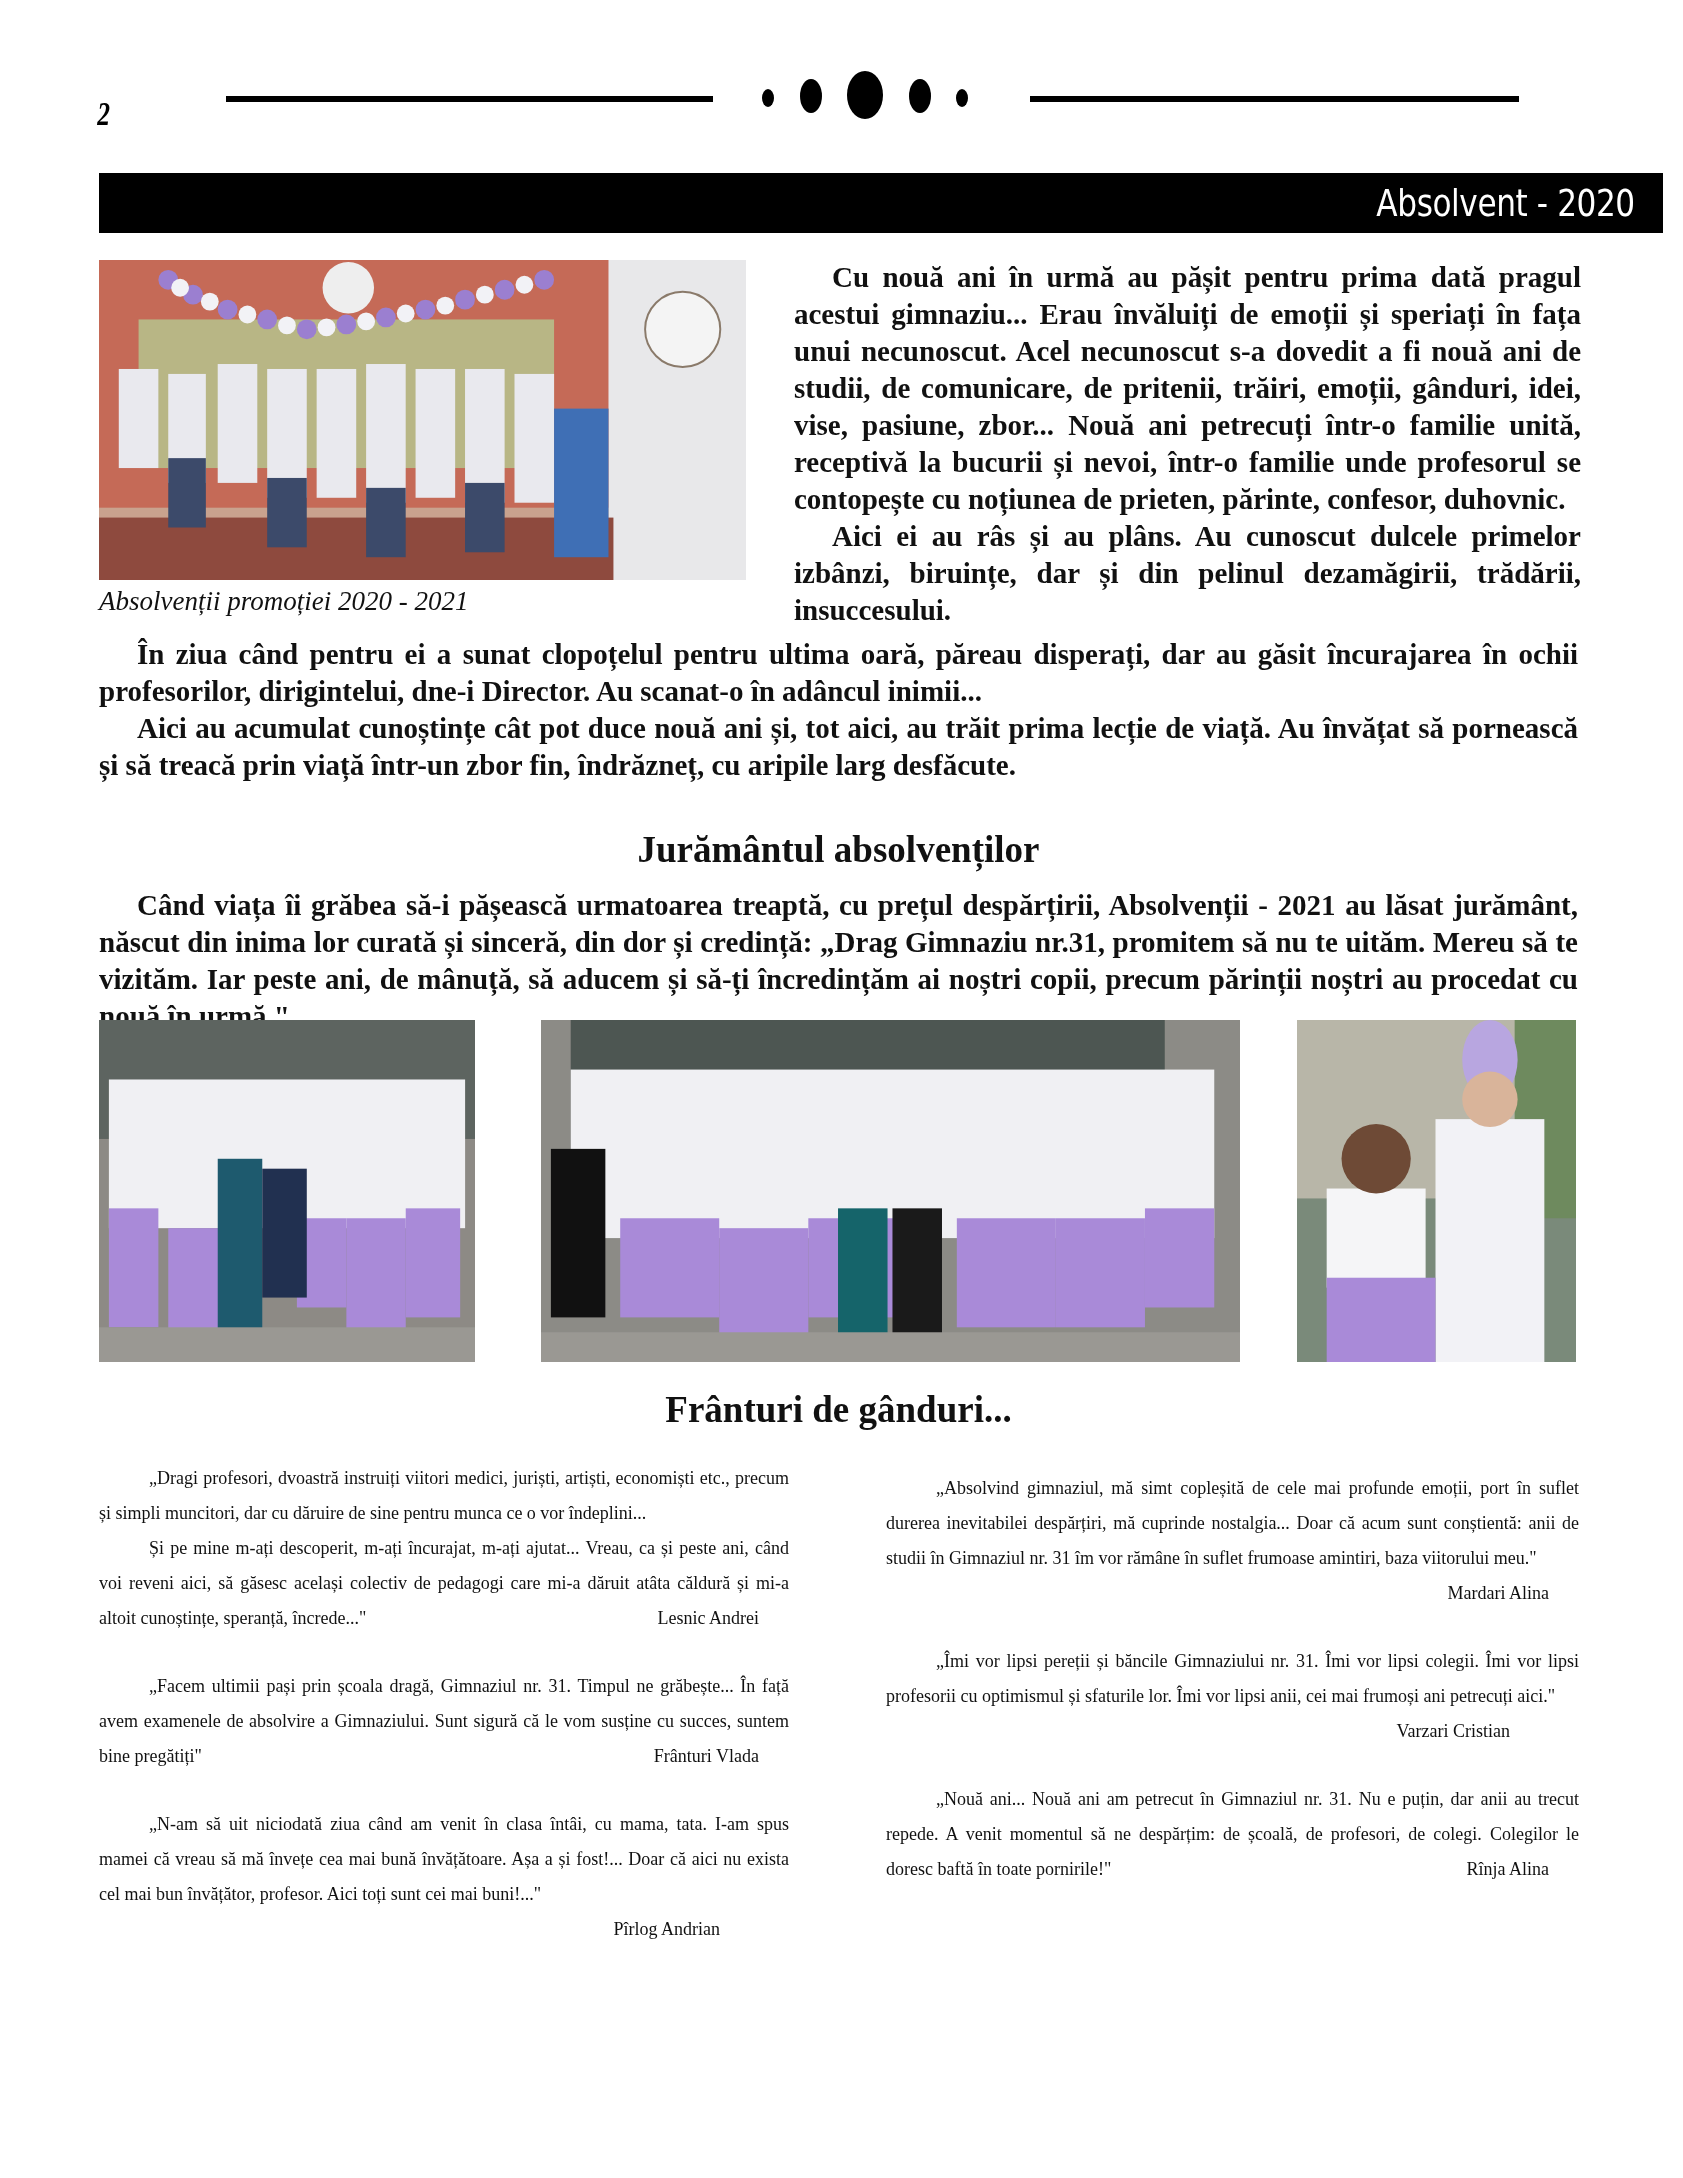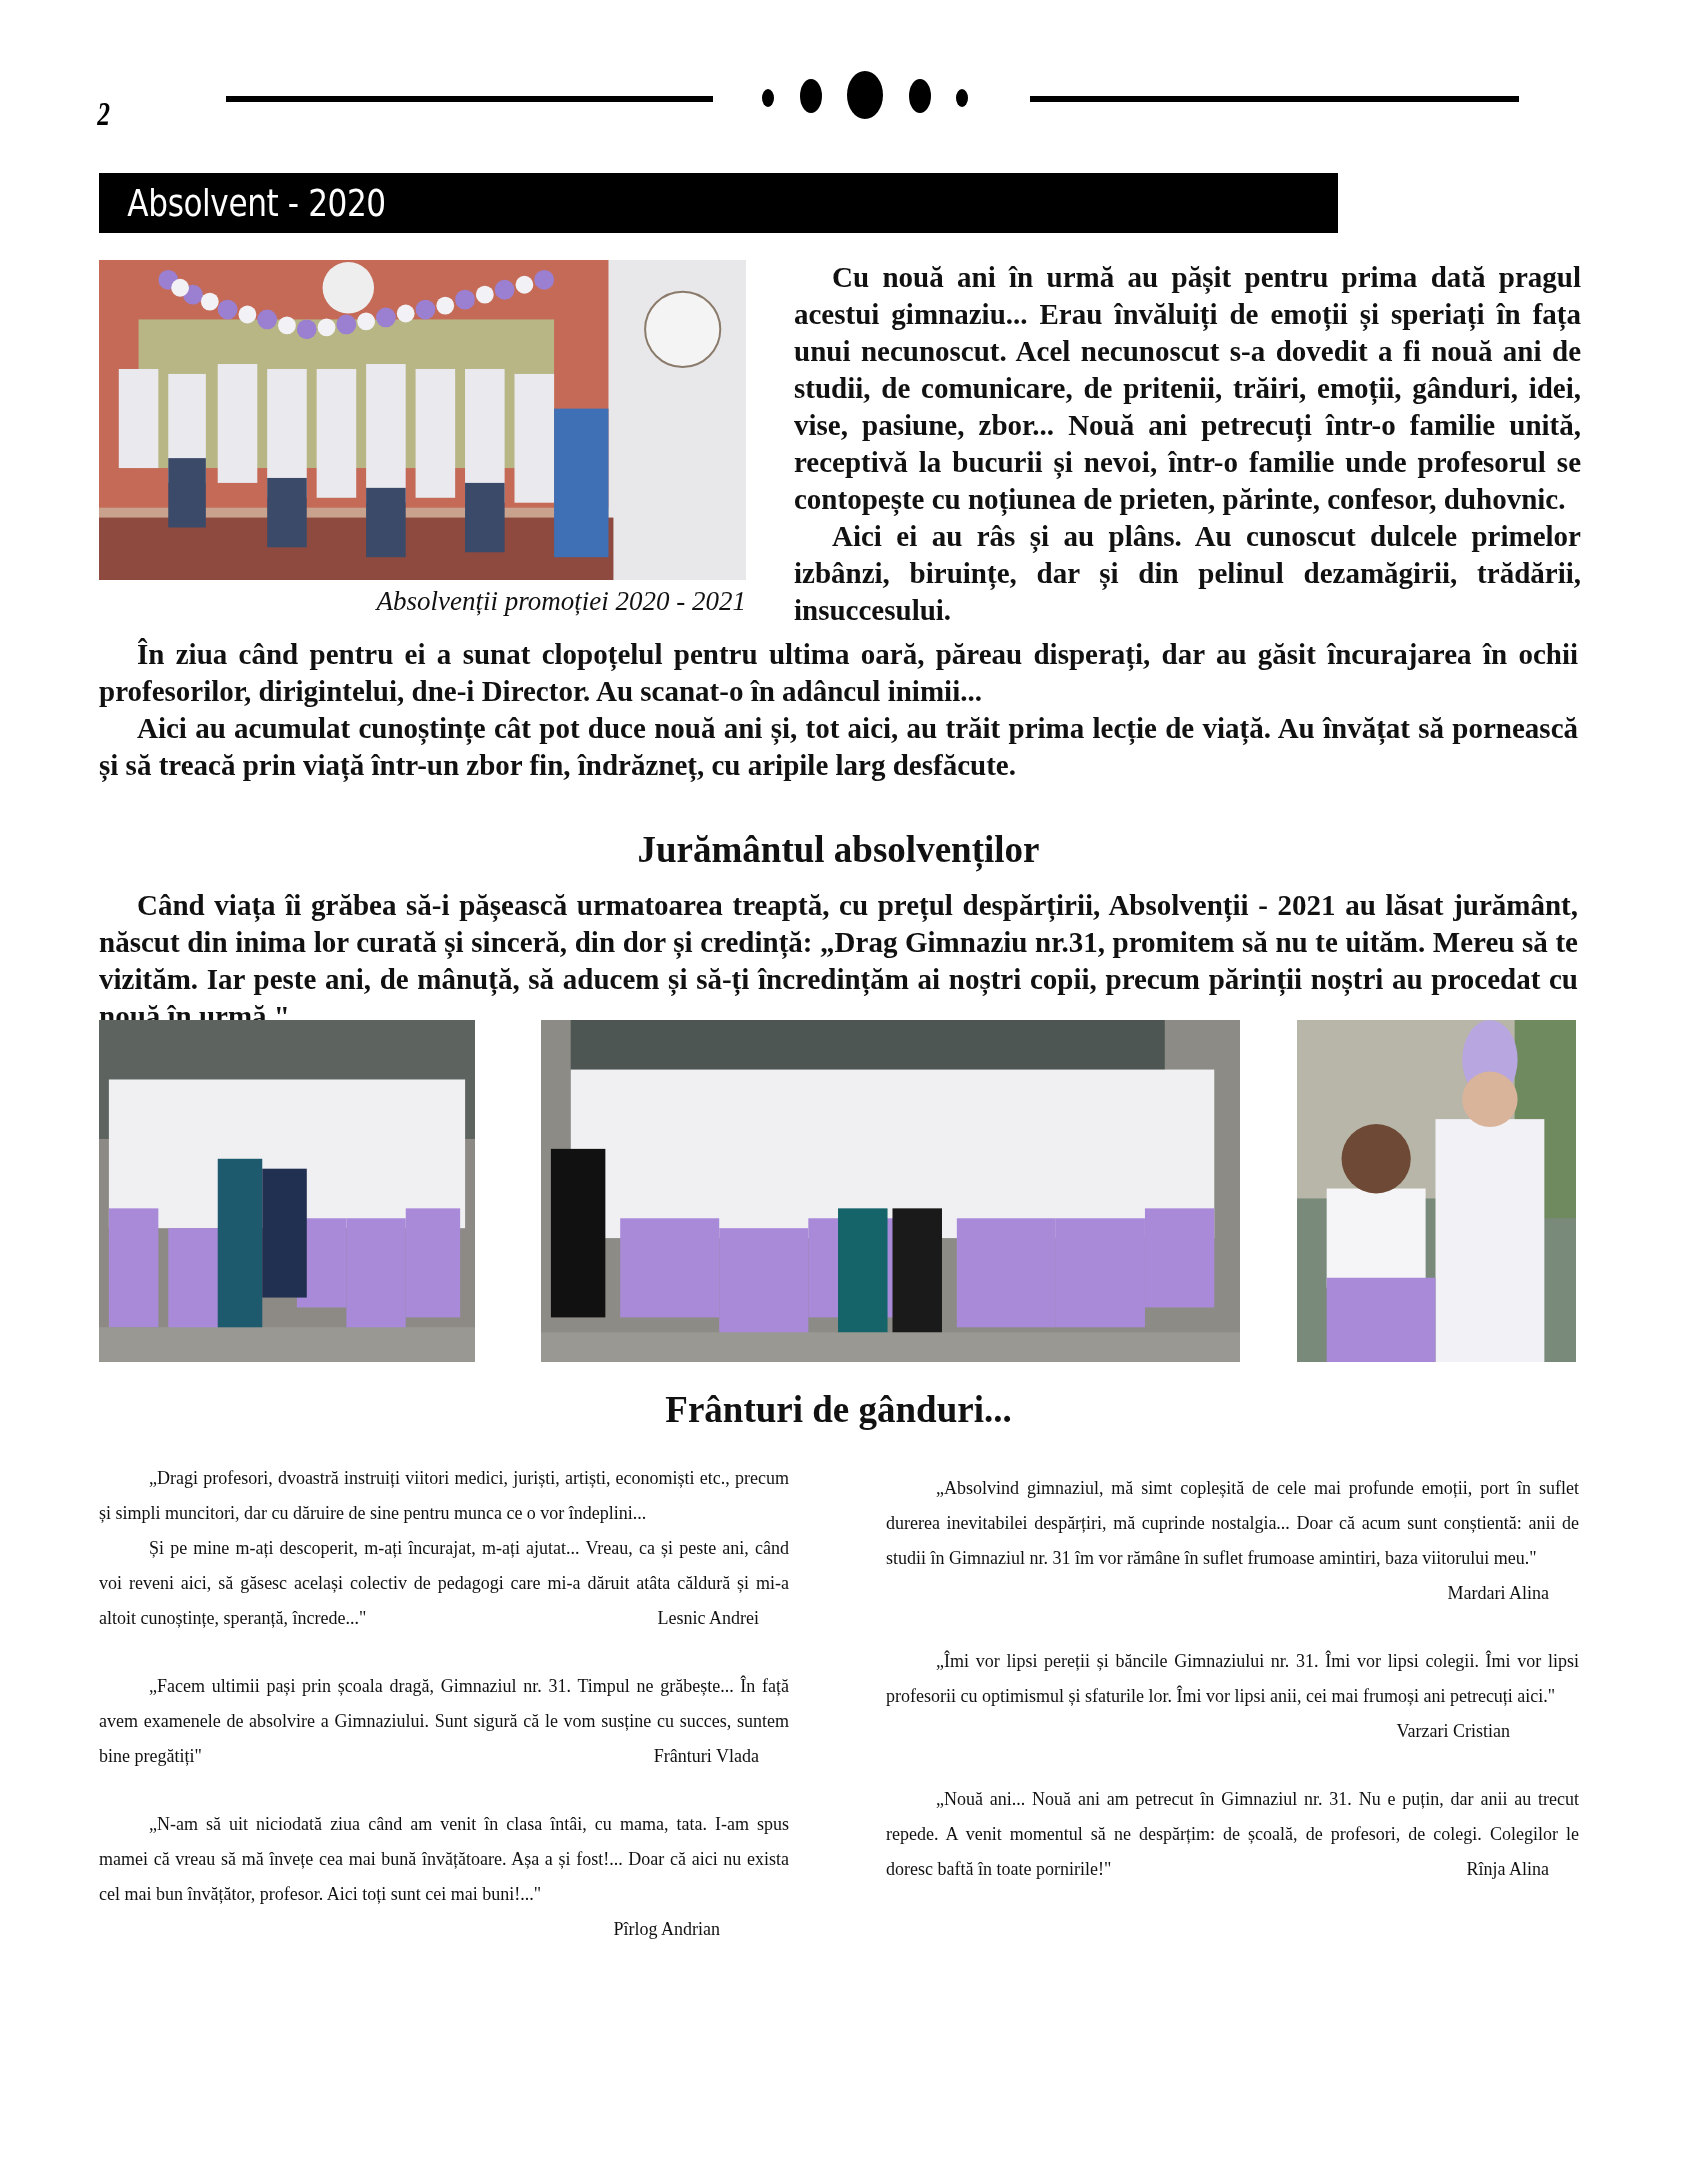--- a/index.html
+++ b/index.html
@@ -8,28 +8,28 @@
 
   
   .page-num { position: absolute; left: 95px; top: 95px; font-family: "Liberation Serif", serif; font-style: italic; font-weight: bold; font-size: 34px; transform: scaleX(0.75); color: #000; }
   .rule { position: absolute; top: 96px; height: 6px; background: #000; }
   .rule.left { left: 226px; width: 487px; }
   .rule.right { left: 1030px; width: 489px; }
   .ornament { position: absolute; left: 762px; top: 71px; width: 218px; height: 50px; }
   .ornament span { position: absolute; background: #000; border-radius: 50%; }
 
   
-  .title-bar { position: absolute; left: 99px; top: 173px; width: 1239px; height: 60px; background: #000; display: flex; align-items: center; justify-content: flex-start; }
+  .title-bar { position: absolute; left: 99px; top: 173px; width: 1564px; height: 60px; background: #000; display: flex; align-items: center; justify-content: flex-end; }
   .title-bar h1 { color: #fff; font-family: "DejaVu Sans", sans-serif; font-weight: normal; font-size: 38px; letter-spacing: -0.5px; transform: scaleX(0.82); }
 
   
   .photo { position: absolute; overflow: hidden; }
   .photo svg { width: 100%; height: 100%; display: block; }
   .top-photo { left: 99px; top: 260px; width: 647px; height: 320px; }
-  .caption { position: absolute; left: 99px; top: 586px; width: 647px; text-align: right; font-style: italic; font-size: 27px; }
+  .caption { position: absolute; left: 99px; top: 586px; width: 647px; text-align: left; font-style: italic; font-size: 27px; }
 
   p.body { font-size: 29px; line-height: 37px; text-align: justify; text-indent: 38px; font-weight: bold; }
   .intro-right { position: absolute; left: 794px; top: 259px; width: 787px; }
   .intro-full { position: absolute; left: 99px; top: 636px; width: 1479px; }
 
   h2.section { position: absolute; left: 99px; width: 1479px; text-align: center; font-size: 37px; font-weight: bold; }
   .oath-h { top: 828px; }
   .oath-text { position: absolute; left: 99px; top: 887px; width: 1479px; }
 
   .row-photo1 { left: 99px; top: 1020px; width: 376px; height: 342px; }

